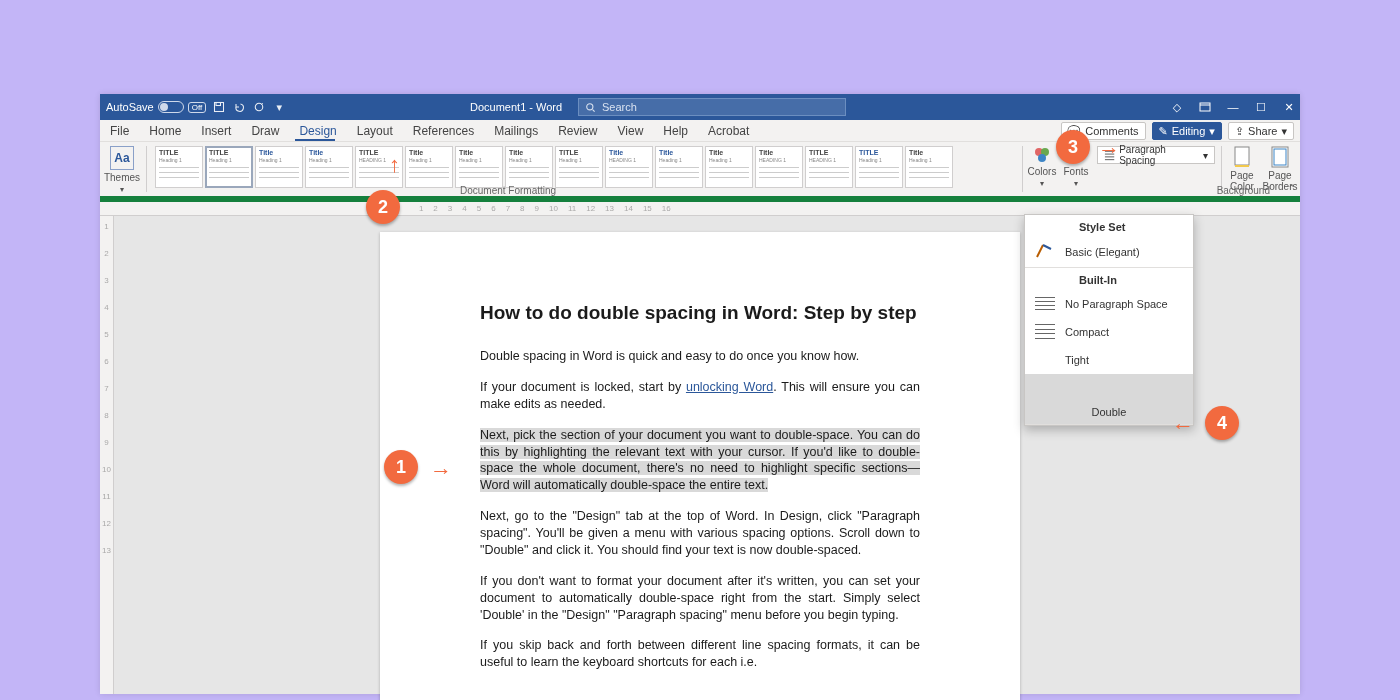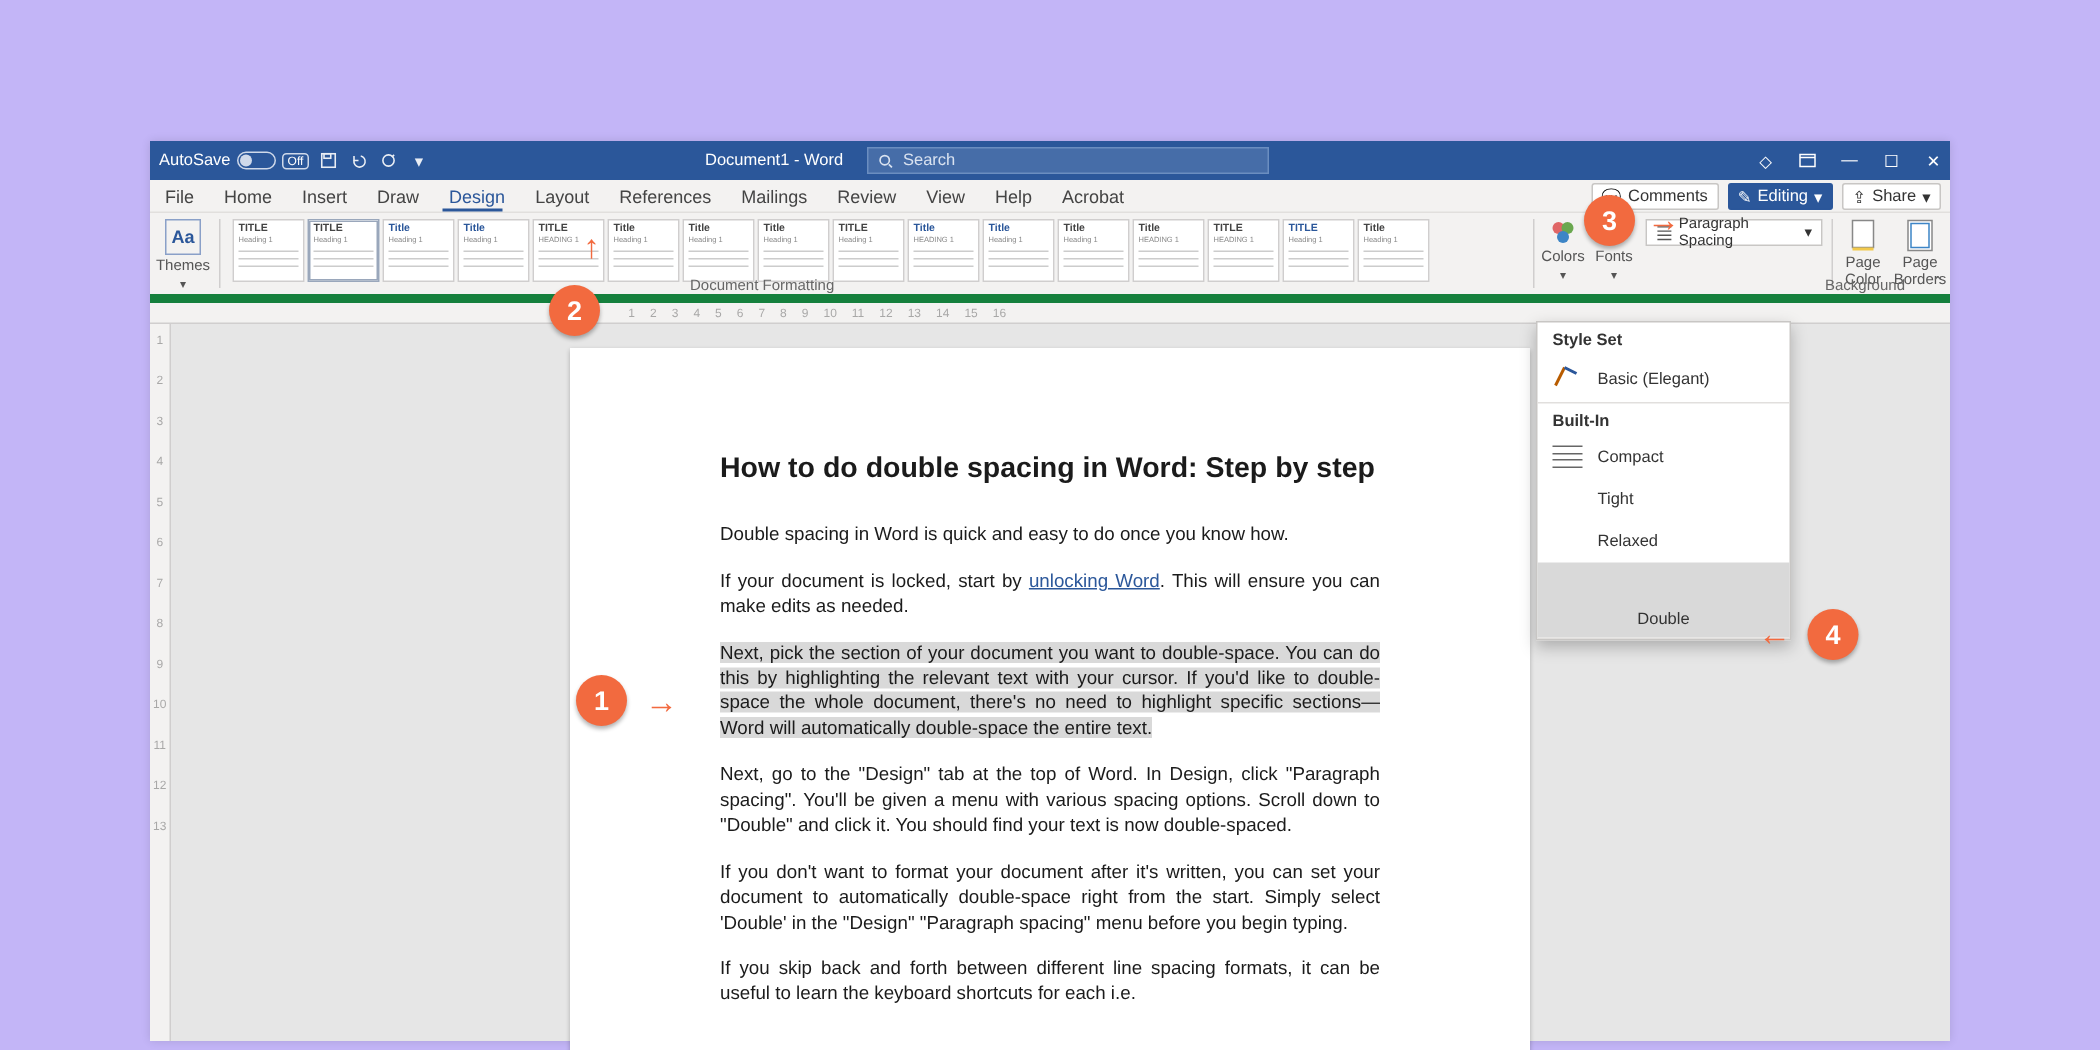--- a/index.html
+++ b/index.html
@@ -51,21 +51,21 @@
   .ruler-v span{opacity:.6;}
 
   .page { position:absolute; left:280px; top:30px; width:640px; height:560px; background:#fff; box-shadow:0 1px 3px rgba(0,0,0,.25); padding:70px 100px 30px 100px; }
   .page h1 { font-size:19px; font-weight:800; color:#1b1b1b; margin-bottom:24px;}
   .page p { font-size:12.5px; color:#1b1b1b; margin-bottom:14px; text-align:justify; line-height:1.35;}
   .page a { color:#2b579a; text-decoration:underline;}
   .hl { background:#d9d9d9; }
 
   
   .psmenu { position:absolute; left:924px; top:12px; width:170px; background:#fff; border:1px solid #c8c6c4; box-shadow:0 4px 10px rgba(0,0,0,.25); font-size:11px; color:#333; z-index:5;}
-  .psmenu .sec-title { font-weight:700; padding:6px 10px 4px 10px;}
+  .psmenu .sec-title { font-weight:700; padding:6px 10px 4px 10px;margin-left:44px;}
   .psmenu .row { display:flex; align-items:center; gap:10px; padding:6px 10px; }
   .psmenu .row.sel{background:#d9d9d9;flex-direction:column;}
   .psmenu hr{border:none;border-top:1px solid #e1dfdd;}
   .psmenu .ic { width:20px; height:16px; display:inline-flex; flex-direction:column; justify-content:center; gap:2px;}
   .psmenu .ic i{display:block;height:1px;background:#666;}
   .psmenu .cust{padding:8px 10px; text-align:center;}
   .psmenu .cust u{text-decoration:underline;}
 
   
   .badge { position:absolute; width:34px; height:34px; border-radius:50%; background:#f26a3f; color:#fff; font-weight:700; font-size:18px; display:flex; align-items:center; justify-content:center; box-shadow:0 2px 3px rgba(0,0,0,.3); z-index:10;}
@@ -394,45 +394,45 @@
               <path d="M8 2 L16 6" stroke="#2b579a" stroke-width="2"></path>
             </svg>
         </span>
         <span>Basic (Elegant)</span>
       </div>
       <hr>
       <div class="sec-title">Built-In</div>
       <div id="ps-builtin">
           <div class="row">
             <span class="ic">
+              <i style="margin-bottom:1px"></i>
+              <i style="margin-bottom:1px"></i>
+              <i style="margin-bottom:1px"></i>
+              <i style="margin-bottom:1px"></i>
+            </span>
+            <span>No Paragraph Space</span>
+          </div>
+          <div class="row">
+            <span class="ic">
               <i style="margin-bottom:2px"></i>
               <i style="margin-bottom:2px"></i>
               <i style="margin-bottom:2px"></i>
               <i style="margin-bottom:2px"></i>
             </span>
             <span>Compact</span>
           </div>
           <div class="row">
             <span class="ic">
               <i style="margin-bottom:2.5px"></i>
               <i style="margin-bottom:2.5px"></i>
               <i style="margin-bottom:2.5px"></i>
               <i style="margin-bottom:2.5px"></i>
             </span>
             <span>Tight</span>
           </div>
-          <div class="row">
-            <span class="ic">
-              <i style="margin-bottom:5px"></i>
-              <i style="margin-bottom:5px"></i>
-              <i style="margin-bottom:5px"></i>
-              <i style="margin-bottom:5px"></i>
-            </span>
-            <span>Relaxed</span>
-          </div>
           <div class="row sel">
             <span class="ic">
               <i style="margin-bottom:6px"></i>
               <i style="margin-bottom:6px"></i>
               <i style="margin-bottom:6px"></i>
               <i style="margin-bottom:6px"></i>
             </span>
             <span>Double</span>
           </div>
         </div>

